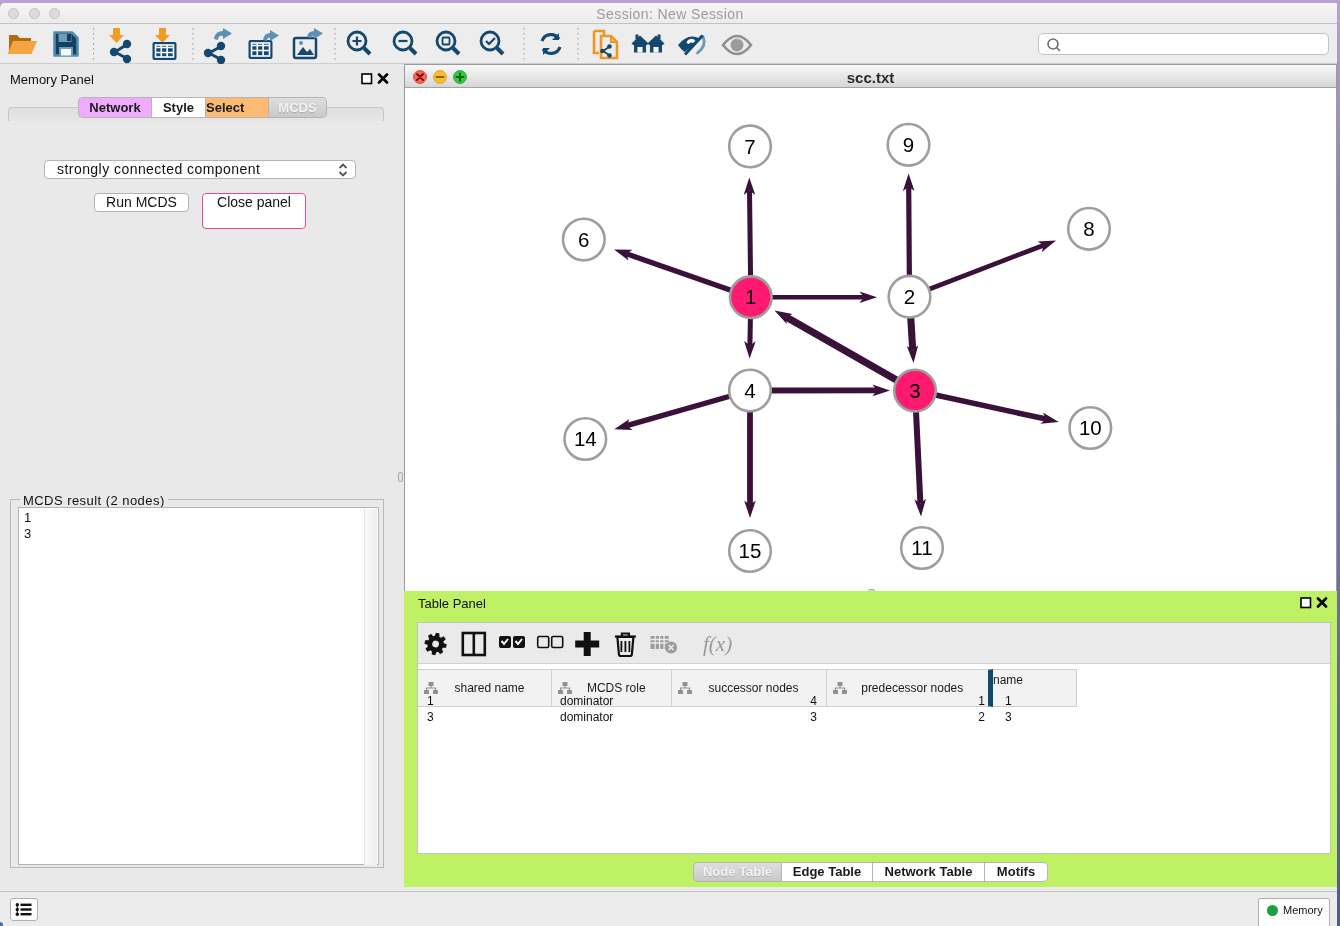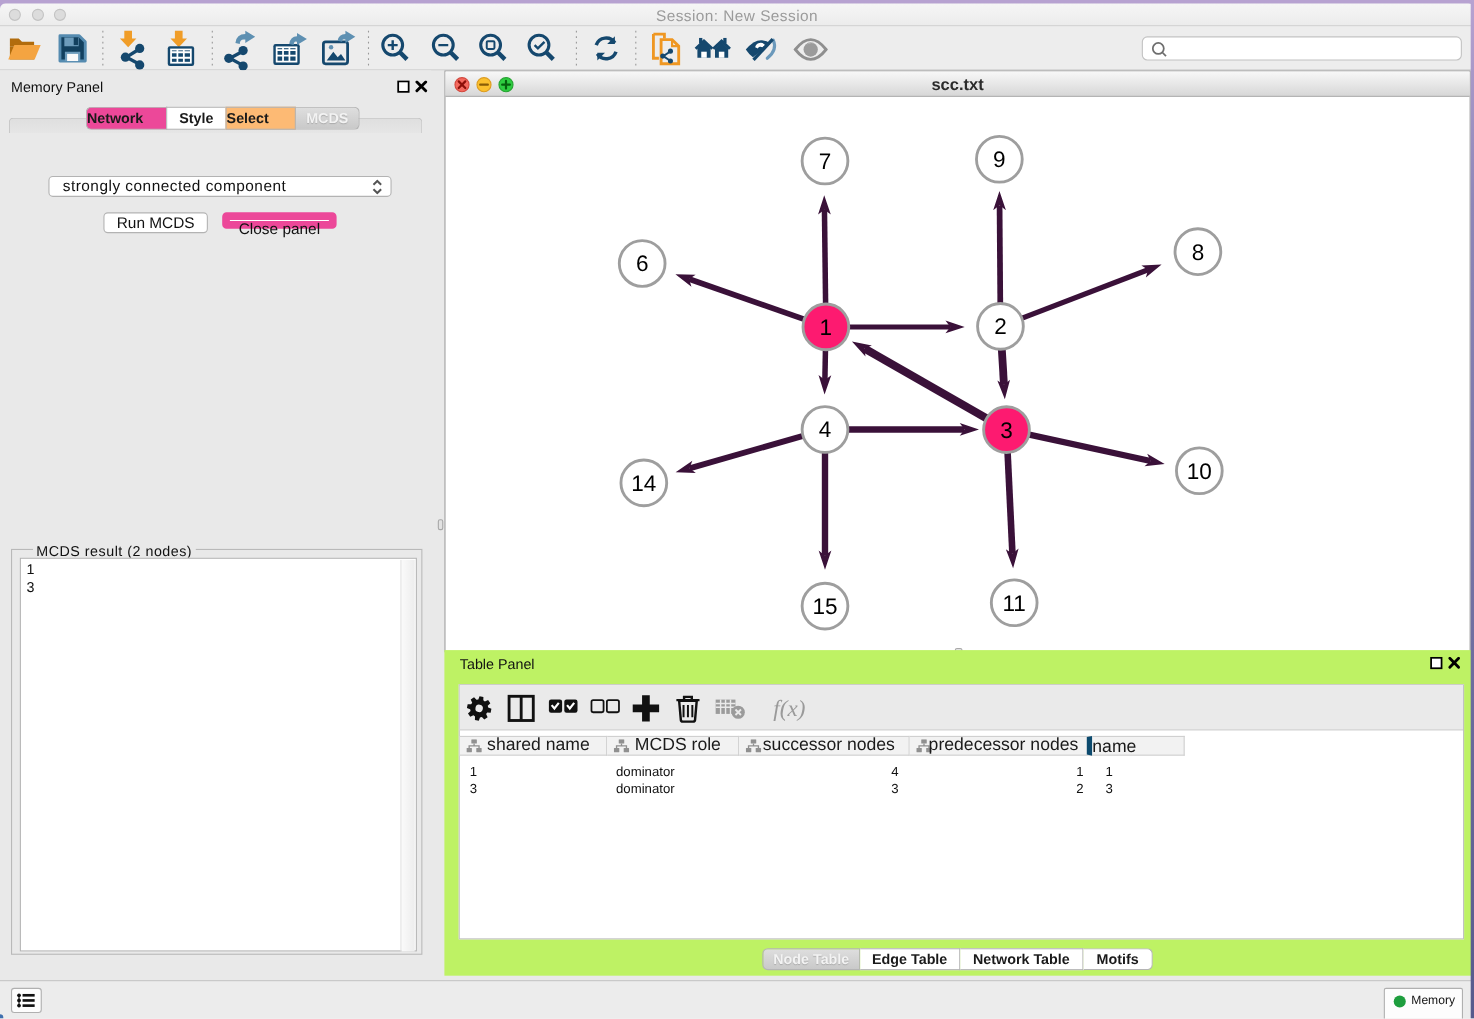--- a/index.html
+++ b/index.html
@@ -167,34 +167,34 @@
 </div>
 
 <div class="abs" id="leftpanel" style="left:0;top:64px;width:392px;height:827px;background:#e9e9e9">
 <div class="abs" style="left:10px;top:8px;font-size:13px;color:#111">Memory Panel</div>
 <svg class="abs" style="left:358px;top:9px" width="32" height="12" viewBox="0 0 32 12">
 <rect x="4" y="1" width="9.5" height="9.5" fill="#fff" stroke="#000" stroke-width="1.6"></rect>
 <path d="M21,1.5 L29,9.5 M29,1.5 L21,9.5" stroke="#000" stroke-width="2.6" stroke-linecap="round"></path>
 </svg>
 <div class="abs" style="left:8px;top:43px;width:376px;height:14px;background:linear-gradient(#dfdfdf,#e6e6e6);border:1px solid #c6c6c6;border-bottom:none;border-radius:4px 4px 0 0"></div>
 <div class="abs" style="left:78px;top:33px;height:21px;display:flex;font-size:13px;font-weight:bold;color:#1a1a1a">
-<div style="width:73px;background:#ec4899;border:1px solid #b5b5b5;border-right:none;border-radius:5px 0 0 5px;text-align:left;line-height:19px">Network</div>
+<div style="width:73px;background:#f0abfc;border:1px solid #b5b5b5;border-right:none;border-radius:5px 0 0 5px;text-align:center;line-height:19px">Network</div>
 <div style="width:54px;background:#fff;border:1px solid #b5b5b5;border-right:none;text-align:center;line-height:19px">Style</div>
 <div style="width:64px;background:#fdba74;border:1px solid #b5b5b5;line-height:19px">Select</div>
 <div style="width:58px;background:linear-gradient(#dedede,#c9c9c9);border:1px solid #b5b5b5;border-left:none;border-radius:0 5px 5px 0;text-align:center;line-height:19px;color:#f3f3f3;text-shadow:0 1px 1px #aaa">MCDS</div>
 </div>
 <div class="abs" style="left:44px;top:96px;width:312px;height:19px;background:#fff;border:1px solid #b3b3b3;border-radius:4px;font-size:14px;letter-spacing:0.45px;color:#111;line-height:17px;padding-left:12px">strongly connected component
 <svg class="abs" style="right:6px;top:2px" width="12" height="14" viewBox="0 0 12 14">
           <path d="M2.5,5 L6,1.5 L9.5,5 M2.5,9 L6,12.5 L9.5,9" fill="none" stroke="#555" stroke-width="1.8"></path>
         </svg>
 </div>
 <div class="abs" style="left:94px;top:129px;width:95px;height:19px;background:#fff;border:1px solid #b3b3b3;border-radius:4px;font-size:14px;color:#111;text-align:center;line-height:17px">Run MCDS</div>
-<div class="abs" style="left:202px;top:129px;width:104px;height:15px;background:#fff;border:7px solid #ec4899;border-radius:4px;font-size:14px;color:#111;text-align:center;line-height:17px">Close panel</div>
+<div class="abs" style="left:202px;top:129px;width:104px;height:36px;background:#fff;border:1px solid #ec4899;border-radius:4px;font-size:14px;color:#111;text-align:center;line-height:17px">Close panel</div>
 <div class="abs" style="left:10px;top:435px;width:374px;height:369px;border:1px solid #b9b9b9">
-<div class="abs" style="left:19px;top:-7px;background:#e9e9e9;padding:0 3px;font-size:13px;letter-spacing:0.45px;color:#111">MCDS result (2 nodes)</div>
+<div class="abs" style="left:9px;top:-7px;background:#e9e9e9;padding:0 3px;font-size:13px;letter-spacing:0.45px;color:#111">MCDS result (2 nodes)</div>
 <div class="abs" style="left:7px;top:7px;width:361px;height:358px;background:#fff;border:1px solid #b3b3b3;font-size:13px;color:#111;line-height:16px;padding:2px 0 0 5px">1<br>3
 <div class="abs" style="right:1px;top:1px;width:13px;height:356px;background:linear-gradient(90deg,#fafafa,#ededed);border-left:1px solid #e2e2e2"></div>
 </div>
 </div>
 </div>
 
 <div class="abs" id="netframe" style="left:404px;top:64px;width:933px;height:529px;background:#fff;border:1px solid #9a9a9a">
 <div class="abs" style="left:0;top:0;width:931px;height:23px;background:linear-gradient(#f8f8f8,#d7d7d7);border-bottom:1px solid #a2a2a2">
 <svg width="70" height="23" viewBox="0 0 70 23">
 <circle cx="15" cy="12" r="6.4" fill="#f4695e" stroke="#d3473d" stroke-width="1"></circle>
@@ -301,21 +301,21 @@
             </g>
 <g transform="translate(245.6,20)">
               <rect x="-13" y="-7" width="18" height="13" fill="#9b9b9b"></rect>
               <path d="M-13,-3.5 h18 M-13,0 h18 M-8.5,-7 v13 M-4,-7 v13 M0.5,-7 v13" stroke="#eaeaea" stroke-width="1.3"></path>
               <circle cx="7.5" cy="4.5" r="6" fill="#9b9b9b"></circle>
               <path d="M5,2 l5,5 M10,2 l-5,5" stroke="#eaeaea" stroke-width="1.7"></path>
             </g>
 <text x="285" y="28" font-family="Liberation Serif,serif" font-style="italic" font-size="21" fill="#9a9a9a">f(x)</text>
 </svg>
 </div>
-<div class="abs" style="left:0;top:46px;height:18px;display:flex;font-size:16px;color:#1a1a1a">
+<div class="abs" style="left:0;top:46px;height:38px;display:flex;font-size:12px;color:#1a1a1a">
           <div style="width:134px;background:#f2f2f2;border-right:1px solid #d0d0d0;border-top:1px solid #d0d0d0;border-bottom:1px solid #d0d0d0;display:flex;align-items:center">
             <svg width="14" height="12" viewBox="0 0 14 12" style="flex:none;margin:0 0 0 6px">
               <g fill="#909090">
                 <rect x="4.5" y="0" width="5" height="4" rx="0.5"></rect>
                 <rect x="0" y="8" width="5" height="4" rx="0.5"></rect>
                 <rect x="9" y="8" width="5" height="4" rx="0.5"></rect>
                 <path d="M7,4 v2 M2.5,8 v-2 h9 v2" stroke="#909090" stroke-width="1.2" fill="none"></path>
               </g>
             </svg>
             <div style="flex:1;text-align:center;margin-left:-10px">shared name</div>

